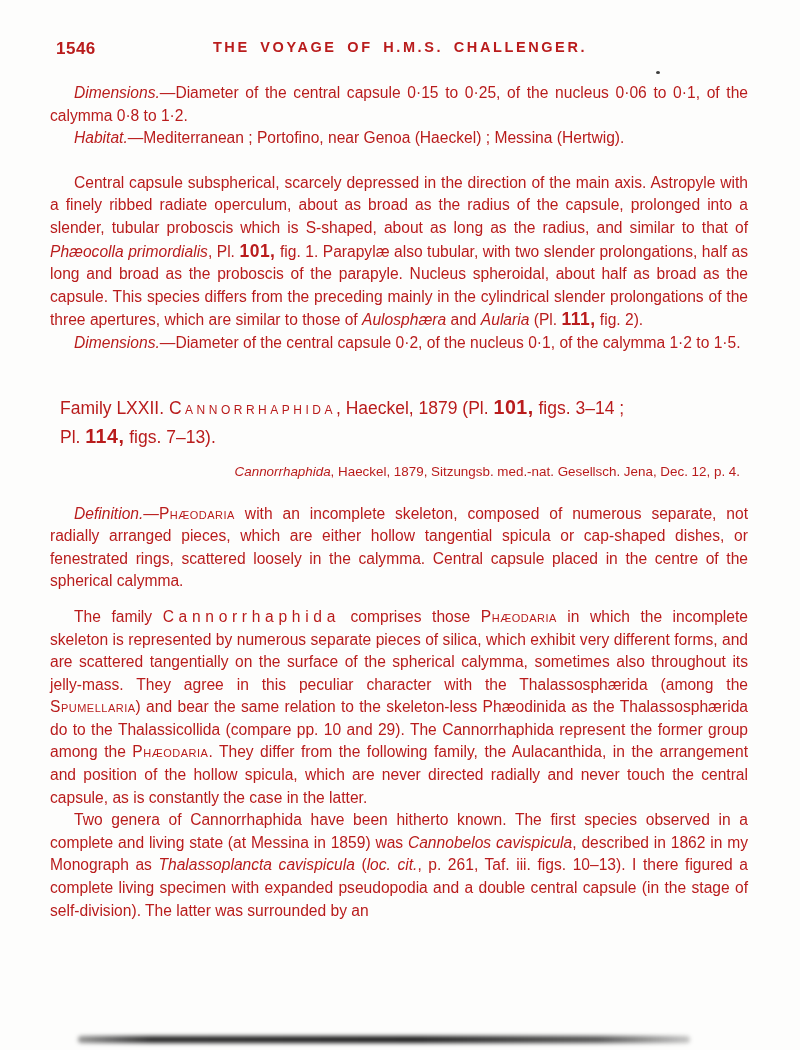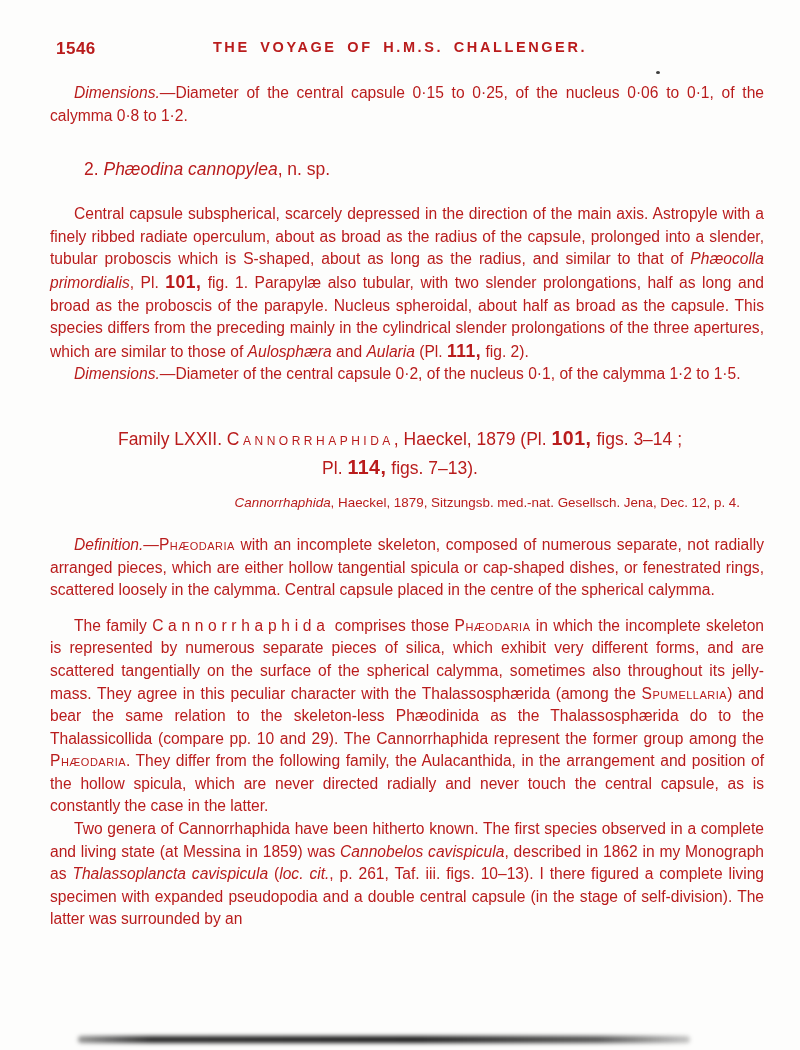--- a/index.html
+++ b/index.html
@@ -7,34 +7,34 @@
     position:relative; width:800px; height:1050px; margin:0 auto;
     background:#fdfdfc; overflow:hidden;
     font-family:Liberation Sans, sans-serif; color:#b91c1c;
   }
   .header { position:relative; margin:38px 52px 0 52px; height:22px; text-align:center; }
   .pagenum { position:absolute; left:4px; top:1px; font-size:17px; letter-spacing:0.5px; font-weight:bold; }
   .runhead { font-size:14.5px; font-weight:bold; letter-spacing:2.6px; word-spacing:4px;text-align:center; }
 
   p, h2, h3 { margin:0; }
   .body {
-    margin-left:50px; margin-right:36px;
+    margin-left:50px; margin-right:52px;
     font-size:15.6px; line-height:22.6px;
     text-align:justify; text-indent:24px;
   }
   .mt-para   { margin-top:22px; }
   .mt-first  { margin-top:22px; }
   .mt-disc   { margin-top:13px; }
 
   .species-heading {
     margin:30px 50px 0 50px; text-indent:34px;
     font-size:17.5px; font-weight:normal; line-height:24px;
   }
   .family-heading {
-    margin:38px 60px 12px 60px; text-align:center;
+    margin:38px 60px 12px 60px; 
     font-size:17.5px; font-weight:normal; line-height:28px;
   }
   .citation {
     margin:7px 60px 0 60px; text-align:right;
     font-size:13.4px; line-height:18px;
   }
 
   .seg-i      { font-style:italic; }
   .seg-sc     { font-variant:small-caps; letter-spacing:0.5px; }
   .seg-schead { font-variant:small-caps; letter-spacing:3.5px; }
@@ -61,22 +61,22 @@
 <div class="page">
 
   <div class="header">
     <span class="pagenum">1546</span>
     <span class="runhead">THE VOYAGE OF H.M.S. CHALLENGER.</span>
   </div>
 
   <div class="speck"></div>
 
   <p class="body mt-first"><span class="seg-i">Dimensions.</span><span>—Diameter of the central capsule 0·15 to 0·25, of the nucleus 0·06 to 0·1, of the calymma 0·8 to 1·2.</span></p>
+  <p class="body"><span class="seg-i">Habitat.</span><span>—Mediterranean ; Portofino, near Genoa (Haeckel) ; Messina (Hertwig).</span></p>
 
-  <h3 class="species-heading"><span>2. </span><span class="seg-i">Phæodina cannopylea</span><span>, n. sp.</span></h3>
 
   <p class="body mt-para"><span>Central capsule subspherical, scarcely depressed in the direction of the main axis.  Astropyle with a finely ribbed radiate operculum, about as broad as the radius of the capsule, prolonged into a slender, tubular proboscis which is S-shaped, about as long as the radius, and similar to that of </span><span class="seg-i">Phæocolla primordialis</span><span>, Pl. </span><span class="seg-plate">101,</span><span> fig. 1.  Parapylæ also tubular, with two slender prolongations, half as long and broad as the proboscis of the parapyle.  Nucleus spheroidal, about half as broad as the capsule.  This species differs from the preceding mainly in the cylindrical slender prolongations of the three apertures, which are similar to those of </span><span class="seg-i">Aulosphæra</span><span> and </span><span class="seg-i">Aularia</span><span> (Pl. </span><span class="seg-plate">111,</span><span> fig. 2).</span></p>
   <p class="body"><span class="seg-i">Dimensions.</span><span>—Diameter of the central capsule 0·2, of the nucleus 0·1, of the calymma 1·2 to 1·5.</span></p>
 
   <h2 class="family-heading"><span>Family LXXII. </span><span class="seg-schead">Cannorrhaphida</span><span>, Haeckel, 1879 (Pl. </span><span class="seg-plate">101,</span><span> figs. 3–14 ;</span><br><span>Pl. </span><span class="seg-plate">114,</span><span> figs. 7–13).</span></h2>
   <p class="citation"><span class="seg-i">Cannorrhaphida</span><span>, Haeckel, 1879, Sitzungsb. med.-nat. Gesellsch. Jena, Dec. 12, p. 4.</span></p>
 
   <p class="body mt-para"><span class="seg-i">Definition.</span><span>—</span><span class="seg-sc">Phæodaria</span><span> with an incomplete skeleton, composed of numerous separate, not radially arranged pieces, which are either hollow tangential spicula or cap-shaped dishes, or fenestrated rings, scattered loosely in the calymma.  Central capsule placed in the centre of the spherical calymma.</span></p>
   <p class="body mt-disc"><span>The family </span><span class="seg-spaced">Cannorrhaphida</span><span> comprises those </span><span class="seg-sc">Phæodaria</span><span> in which the incomplete skeleton is represented by numerous separate pieces of silica, which exhibit very different forms, and are scattered tangentially on the surface of the spherical calymma, sometimes also throughout its jelly-mass.  They agree in this peculiar character with the Thalassosphærida (among the </span><span class="seg-sc">Spumellaria</span><span>) and bear the same relation to the skeleton-less Phæodinida as the Thalassosphærida do to the Thalassicollida (compare pp. 10 and 29).  The Cannorrhaphida represent the former group among the </span><span class="seg-sc">Phæodaria</span><span>.  They differ from the following family, the Aulacanthida, in the arrangement and position of the hollow spicula, which are never directed radially and never touch the central capsule, as is constantly the case in the latter.</span></p>
   <p class="body"><span>Two genera of Cannorrhaphida have been hitherto known.  The first species observed in a complete and living state (at Messina in 1859) was </span><span class="seg-i">Cannobelos cavispicula</span><span>, described in 1862 in my Monograph as </span><span class="seg-i">Thalassoplancta cavispicula</span><span> (</span><span class="seg-i">loc. cit.</span><span>, p. 261, Taf. iii. figs. 10–13).  I there figured a complete living specimen with expanded pseudopodia and a double central capsule (in the stage of self-division).  The latter was surrounded by an</span></p>

